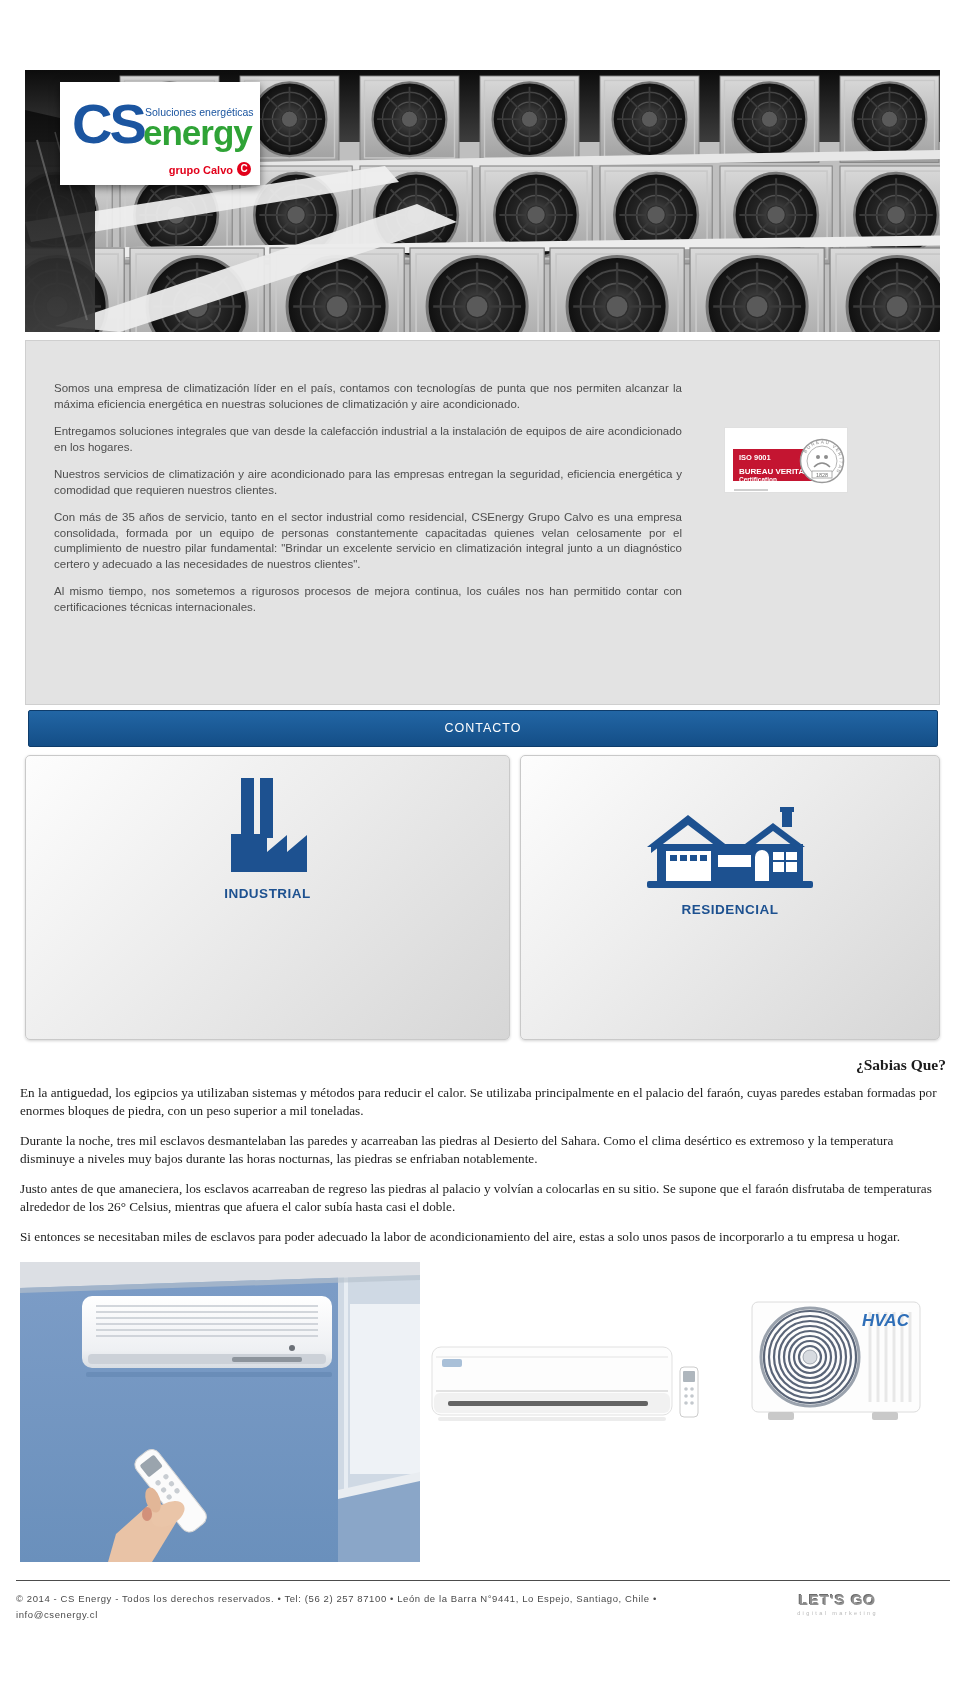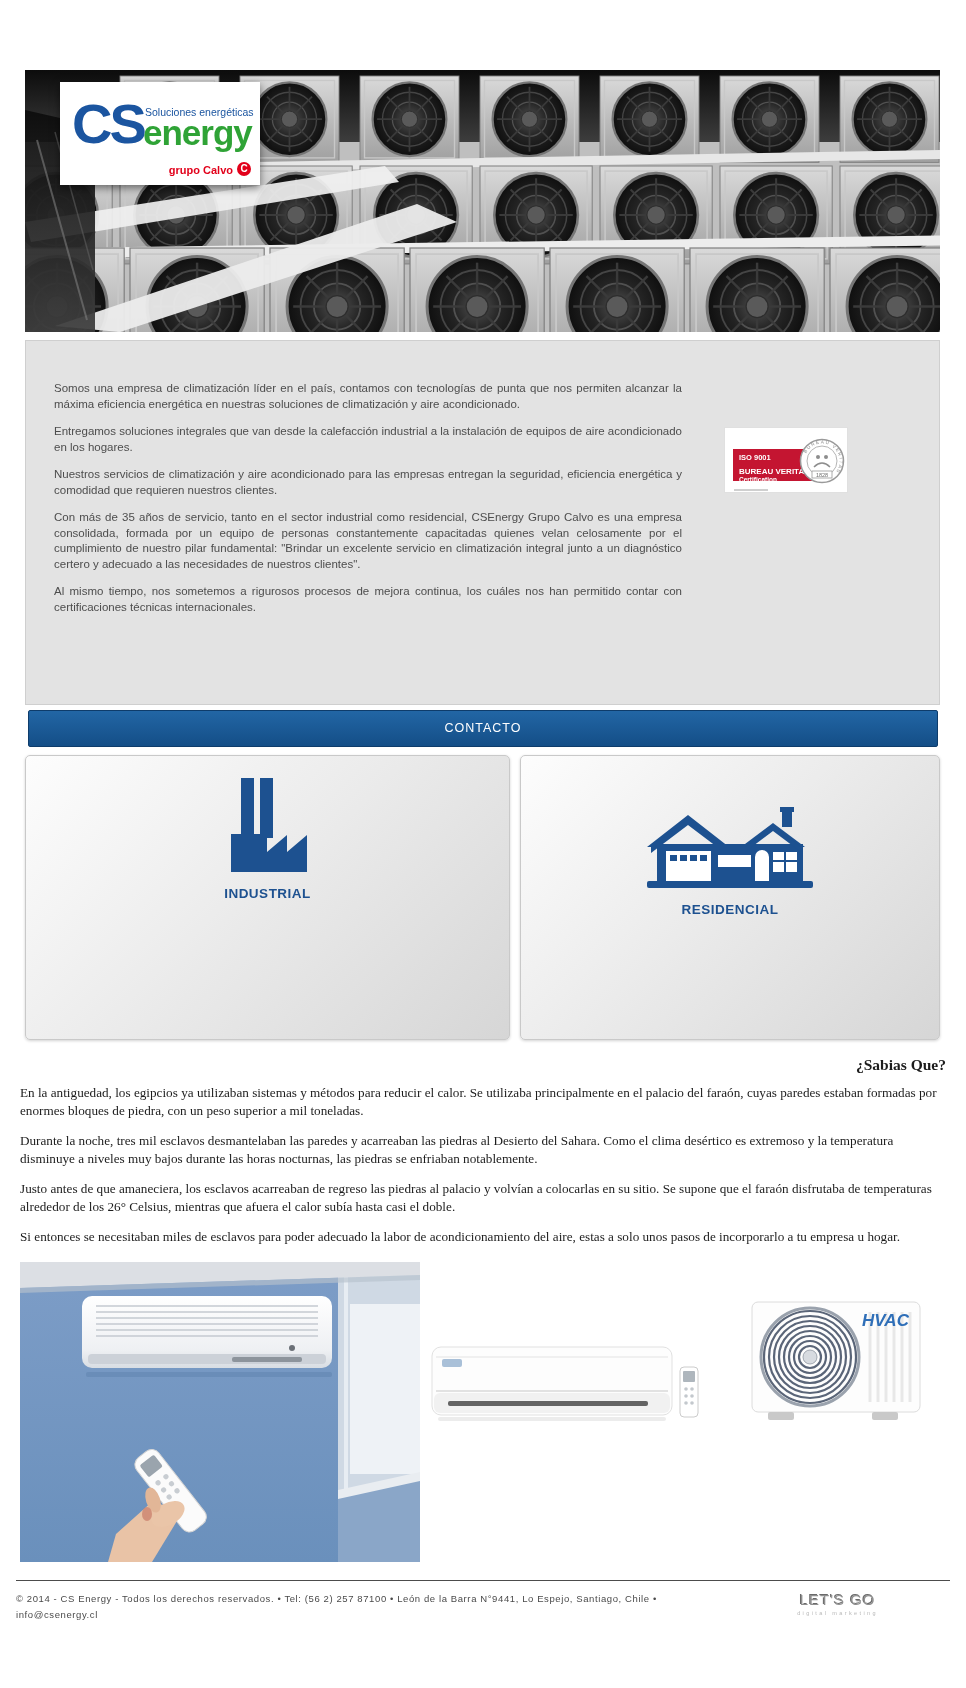--- a/index.html
+++ b/index.html
@@ -99,21 +99,21 @@
   .condenser { margin:28px 0 0 40px; width:175px; height:135px; }
 
   
   .footer-line { margin:18px 16px 0 16px; border-top:1px solid #4c4c4c; }
   .footer { margin:10px 16px 0 16px; display:flex; align-items:flex-start; }
   .footer-text {
     width:700px; font-size:9.5px; letter-spacing:.6px; color:#4a4a4a; line-height:1.75;
   }
   .footer-logo { margin-left:auto; margin-right:72px; text-align:center; cursor:pointer; }
   .footer-logo .top {
-    font-size:15px; font-weight:400; color:#8f8f8f; letter-spacing:1px;
+    font-size:15px; font-weight:700; color:#8f8f8f; letter-spacing:1px;
     text-shadow:1px 1px 0 #fff, -1px -1px 0 #6a6a6a;
   }
   .footer-logo .sub { font-size:5.5px; letter-spacing:2.4px; color:#b8b8b8; margin-top:2px; }
 </style>
 </head>
 <body>
 
 <div class="page">
 
   <div class="logo-box">

